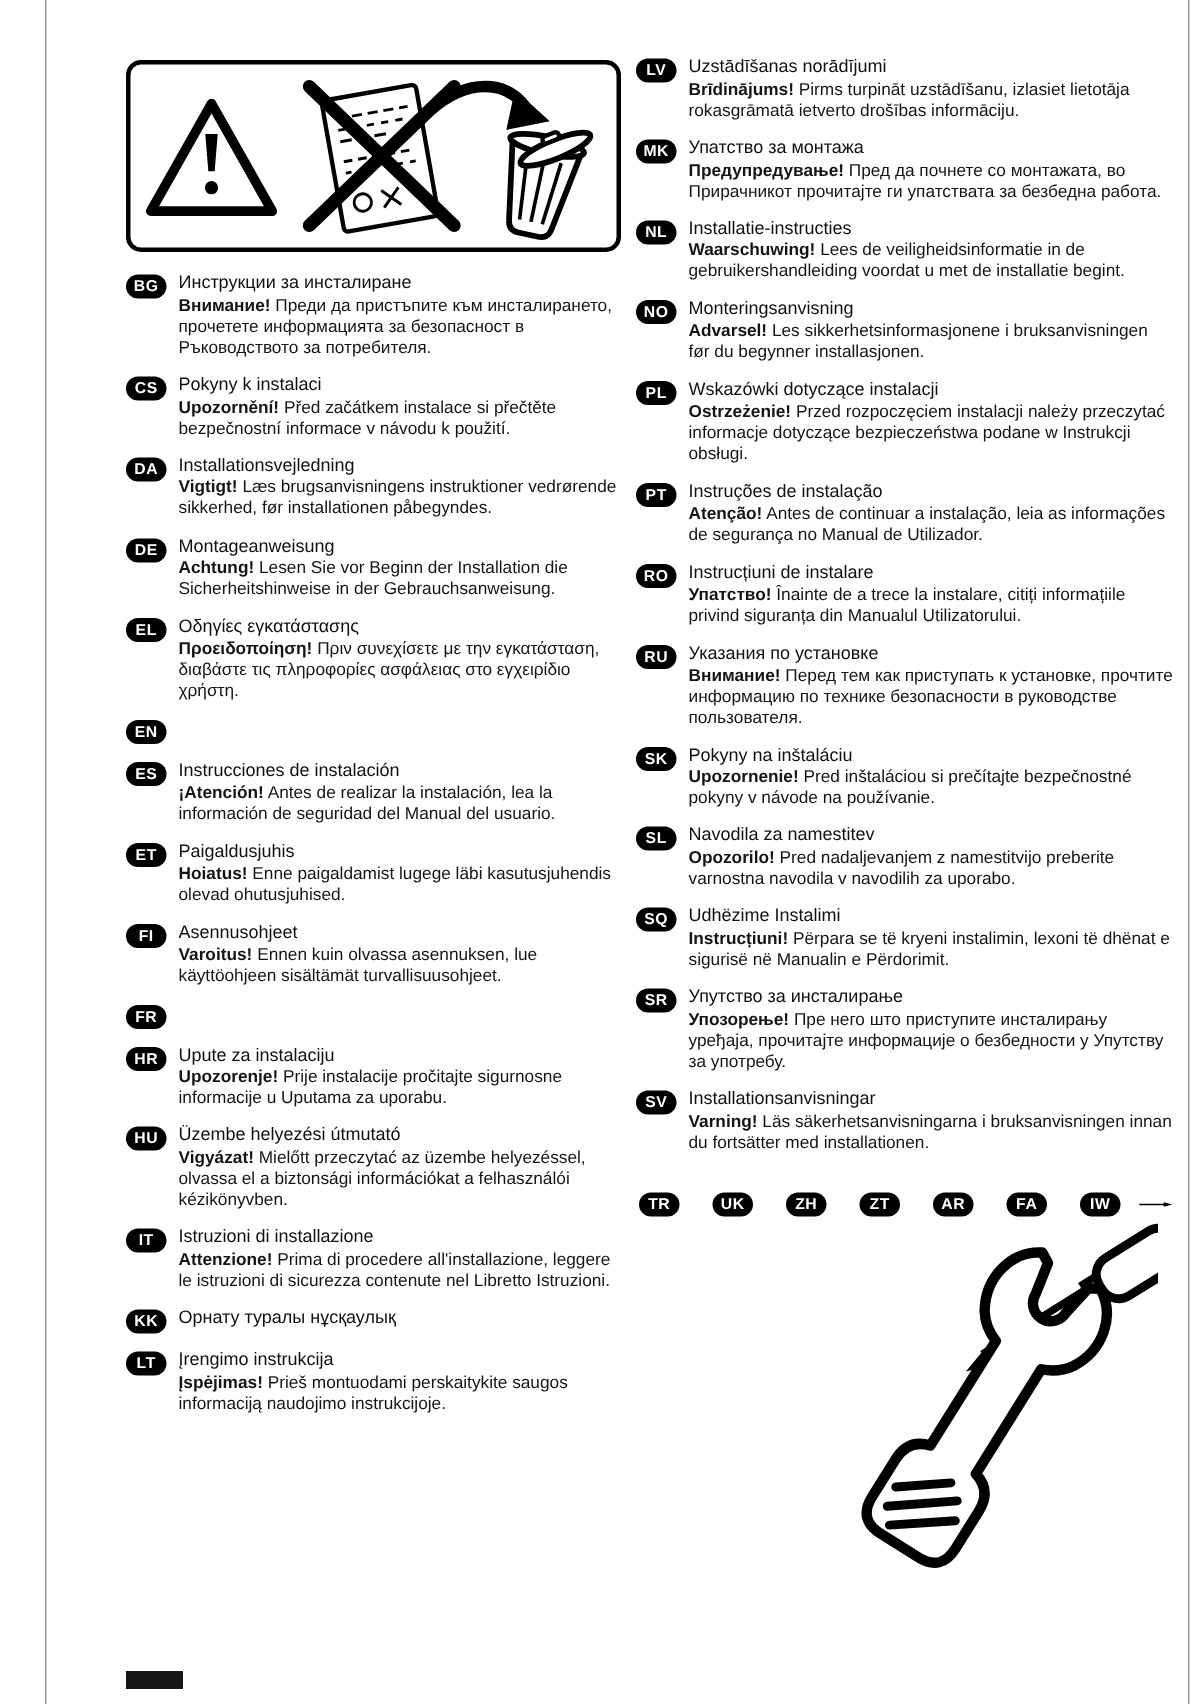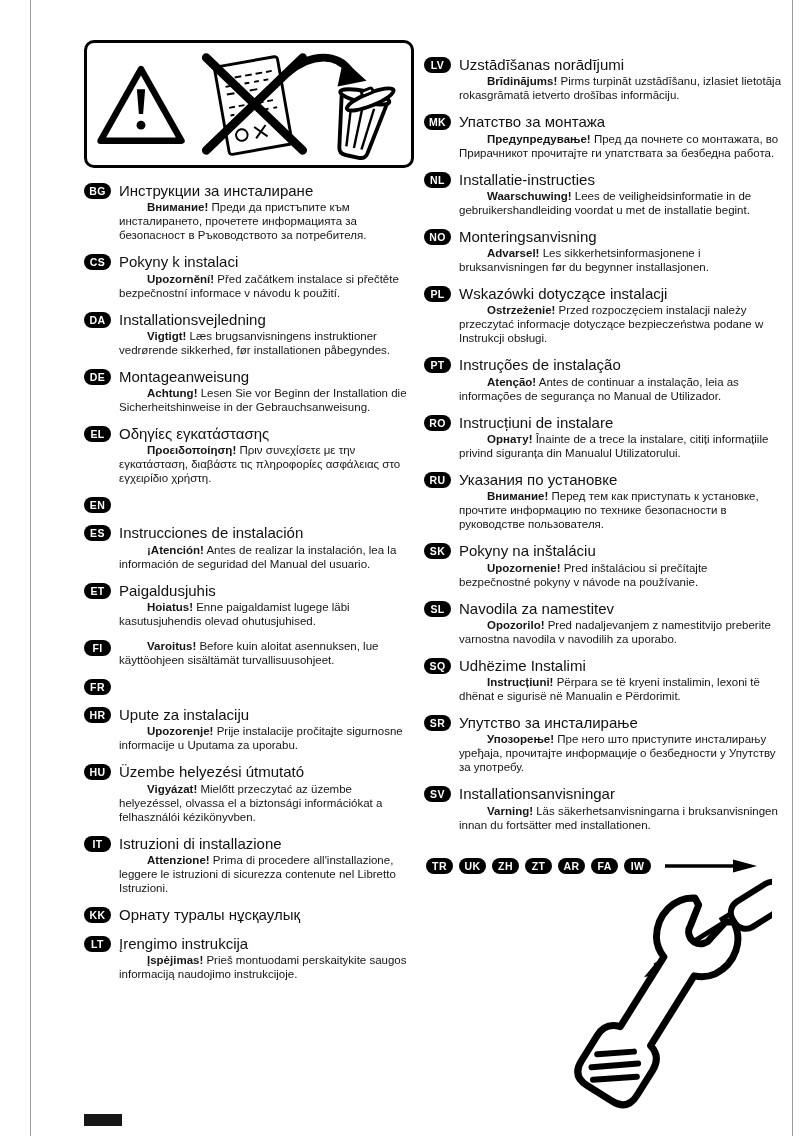--- a/index.html
+++ b/index.html
@@ -5,42 +5,42 @@
   html,body{margin:0;padding:0;background:#ffffff;}
   .page{
     position:relative;width:802px;height:1136px;background:#ffffff;overflow:hidden;
     font-family:"Liberation Sans","DejaVu Sans",sans-serif;color:#111;
   }
   .page-edge{position:absolute;top:0;bottom:0;width:1px;background:#9a9a9a;}
   .edge-left{left:30px;}
   .edge-right{left:792px;}
 
   .col-left{position:absolute;left:84px;top:40px;width:332px;}
-  .col-right{position:absolute;left:424px;top:56px;width:358px;}
+  .col-right{position:absolute;left:424px;top:38px;width:358px;}
 
   .warning-box{
     box-sizing:border-box;width:330px;height:128px;border:3px solid #000;border-radius:10px;
     display:flex;align-items:center;gap:6px;padding:6px 8px;margin-bottom:14px;background:#fff;
   }
 
   .entries{display:flex;flex-direction:column;gap:11px;}
   .entry{display:flex;align-items:flex-start;gap:8px;}
   .badge{
     display:inline-flex;align-items:center;justify-content:center;
     min-width:27px;height:16px;padding:0 3px;box-sizing:border-box;
     background:#000;color:#fff;border-radius:9px;
     font-size:10.5px;font-weight:bold;letter-spacing:0.4px;flex-shrink:0;margin-top:1px;
   }
   .entry-text{flex:1;min-width:0;}
-  .entry-title{font-size:15px;line-height:1.15;color:#111;margin-bottom:1px;}
+  .entry-title{font-size:12px;line-height:1.15;color:#111;margin-bottom:1px;}
   .entry-body{font-size:11.5px;line-height:1.22;color:#151515;}
-  .entry-warning{font-weight:bold;margin-left:28px;}
+  .entry-warning{font-weight:bold;}
 
   .codes-row{display:flex;align-items:center;margin-top:26px;margin-left:2px;}
-  .codes{display:flex;align-items:center;gap:6px;}
+  .codes{display:flex;align-items:center;gap:22px;}
   .codes .badge{margin-top:0;}
   .arrow{margin-left:12px;display:block;}
 
   .tools{display:flex;justify-content:flex-end;margin-top:2px;padding-right:10px;}
 
   .print-mark{position:absolute;left:84px;top:1114px;width:38px;height:12px;background:#161616;}
 </style>
 </head>
 <body>
 
@@ -145,21 +145,22 @@
     <span class="badge">ET</span>
     <div class="entry-text">
       <div class="entry-title">Paigaldusjuhis</div>
       <div class="entry-body"><b class="entry-warning">Hoiatus!</b> <span class="entry-rest">Enne paigaldamist lugege läbi kasutusjuhendis olevad ohutusjuhised.</span></div>
     </div>
   </div>
 
   <div class="entry">
     <span class="badge">FI</span>
     <div class="entry-text">
-      <div class="entry-body"><b class="entry-warning">Varoitus!</b> <span class="entry-rest">Before kuin aloitat asennuksen, lue käyttöohjeen sisältämät turvallisuusohjeet.</span></div>
+      <div class="entry-title">Asennusohjeet</div>
+      <div class="entry-body"><b class="entry-warning">Varoitus!</b> <span class="entry-rest">Ennen kuin olvassa asennuksen, lue käyttöohjeen sisältämät turvallisuusohjeet.</span></div>
     </div>
   </div>
 
   <div class="entry">
     <span class="badge">FR</span>
   </div>
 
   <div class="entry">
     <span class="badge">HR</span>
     <div class="entry-text">
@@ -248,21 +249,21 @@
     <div class="entry-text">
       <div class="entry-title">Instruções de instalação</div>
       <div class="entry-body"><b class="entry-warning">Atenção!</b> <span class="entry-rest">Antes de continuar a instalação, leia as informações de segurança no Manual de Utilizador.</span></div>
     </div>
   </div>
 
   <div class="entry">
     <span class="badge">RO</span>
     <div class="entry-text">
       <div class="entry-title">Instrucțiuni de instalare</div>
-      <div class="entry-body"><b class="entry-warning">Орнату!</b> <span class="entry-rest">Înainte de a trece la instalare, citiți informațiile privind siguranța din Manualul Utilizatorului.</span></div>
+      <div class="entry-body"><b class="entry-warning">Упатство!</b> <span class="entry-rest">Înainte de a trece la instalare, citiți informațiile privind siguranța din Manualul Utilizatorului.</span></div>
     </div>
   </div>
 
   <div class="entry">
     <span class="badge">RU</span>
     <div class="entry-text">
       <div class="entry-title">Указания по установке</div>
       <div class="entry-body"><b class="entry-warning">Внимание!</b> <span class="entry-rest">Перед тем как приступать к установке, прочтите информацию по технике безопасности в руководстве пользователя.</span></div>
     </div>
   </div>

